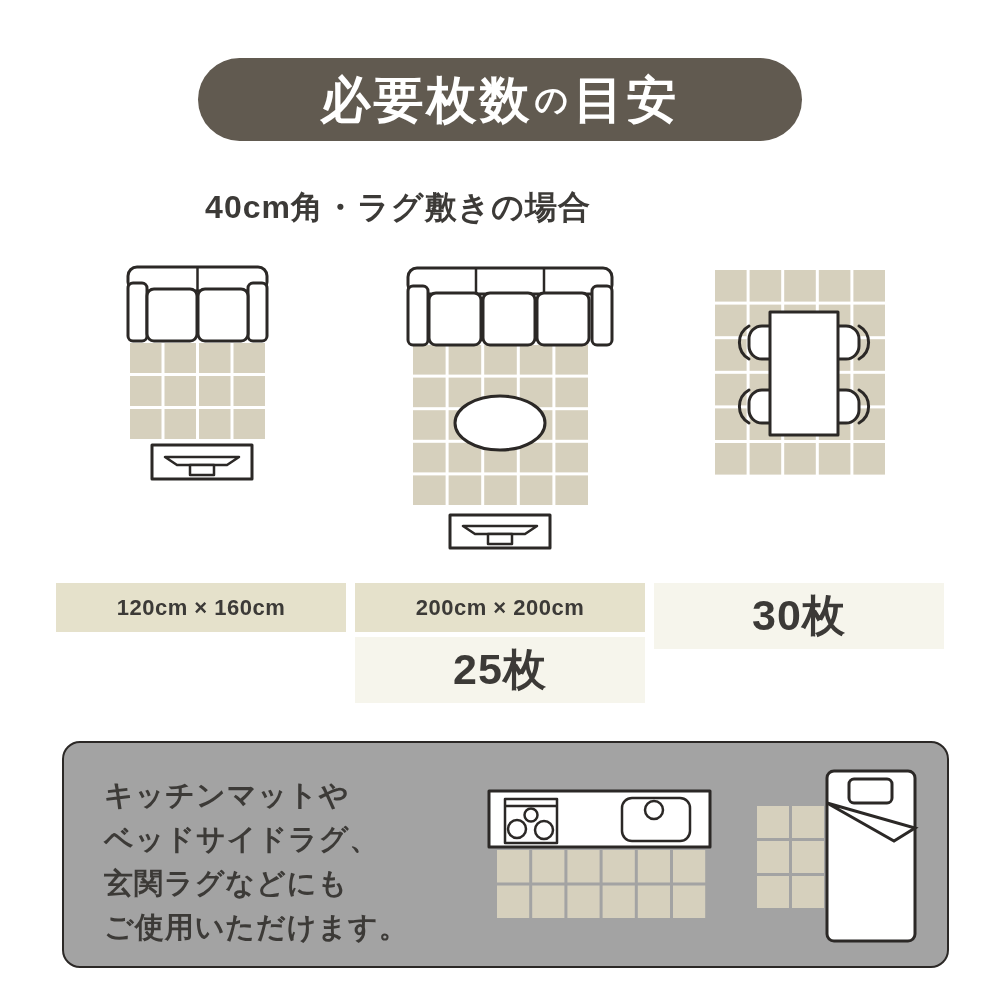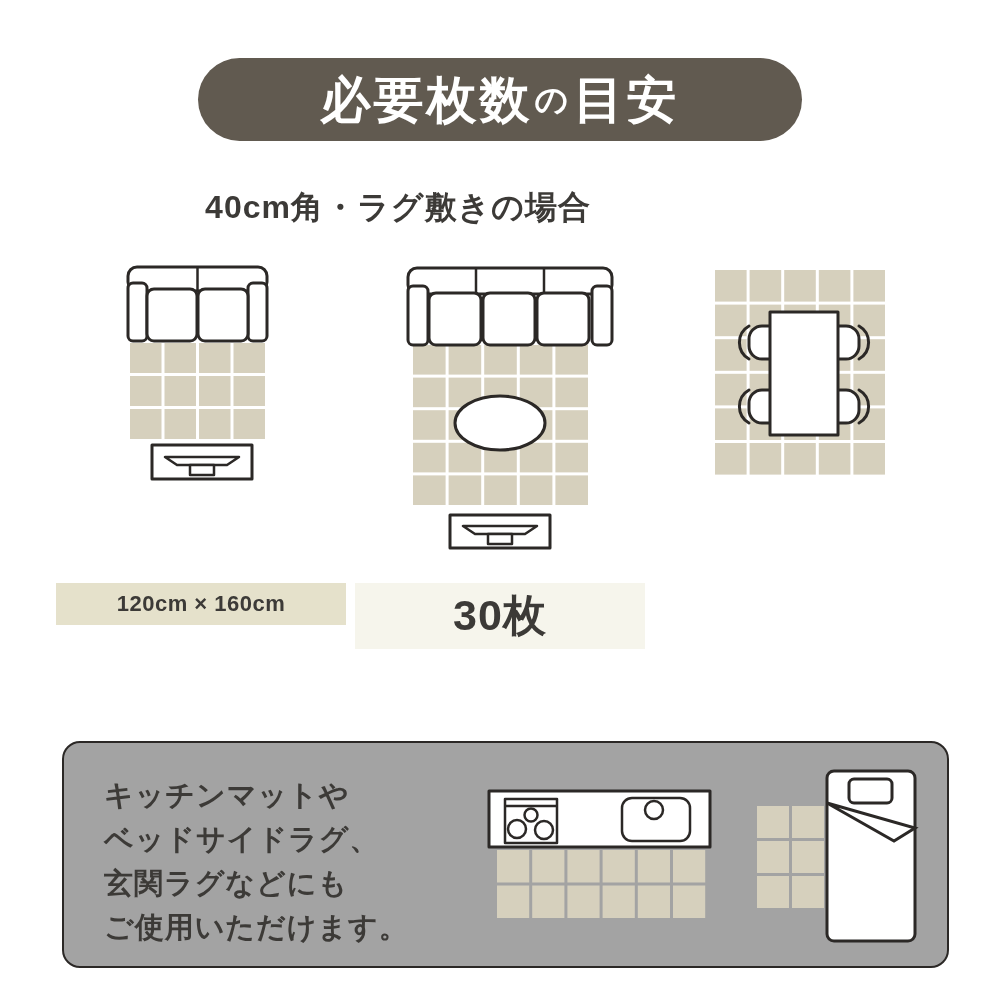--- a/index.html
+++ b/index.html
@@ -35,21 +35,21 @@
   svg .tile{fill:var(--tile);}
   svg .o3{stroke:var(--outline);stroke-width:3;fill:#ffffff;stroke-linejoin:round;}
   svg .o25{stroke:var(--outline);stroke-width:2.5;fill:#ffffff;stroke-linejoin:round;}
   svg .ln{stroke:var(--outline);stroke-width:2.5;fill:none;}
   svg .arc{stroke:var(--outline);stroke-width:3;fill:#ffffff;}
   svg .arcn{stroke:var(--outline);stroke-width:3;fill:none;stroke-linecap:round;}
   
   .size-table{position:absolute;left:56px;top:583px;display:flex;gap:9px;}
   .size-col{width:290px;display:flex;flex-direction:column;gap:5px;}
   .size-hdr{
-    height:42px;background:var(--table-header-bg);
+    height:49px;background:var(--table-header-bg);
     display:flex;align-items:center;justify-content:center;
     font-size:22px;font-weight:700;color:var(--text);letter-spacing:0.5px;
   }
   .size-val{
     height:66px;background:var(--table-cell-bg);
     display:flex;align-items:center;justify-content:center;
     font-size:43px;font-weight:800;color:var(--text);letter-spacing:1px;
   }
   
   .note-box{
@@ -204,20 +204,24 @@
       <rect class="o3" x="102" y="128" width="52" height="33" rx="13"></rect>
     </g>
     <rect class="o3" x="65" y="50" width="68" height="123"></rect>
   </svg>
 
   <div class="size-table">
     <div class="size-col">
       <div class="size-hdr">120cm × 160cm</div>
     </div>
     <div class="size-col">
+      <div class="size-hdr">200cm × 200cm</div>
+      <div class="size-val">25枚</div>
+    </div>
+    <div class="size-col">
       <div class="size-val">30枚</div>
     </div>
   </div>
 
   <div class="note-box">
     <div class="note-text">
       <div>キッチンマットや</div>
       <div>ベッドサイドラグ、</div>
       <div>玄関ラグなどにも</div>
       <div>ご使用いただけます。</div>

